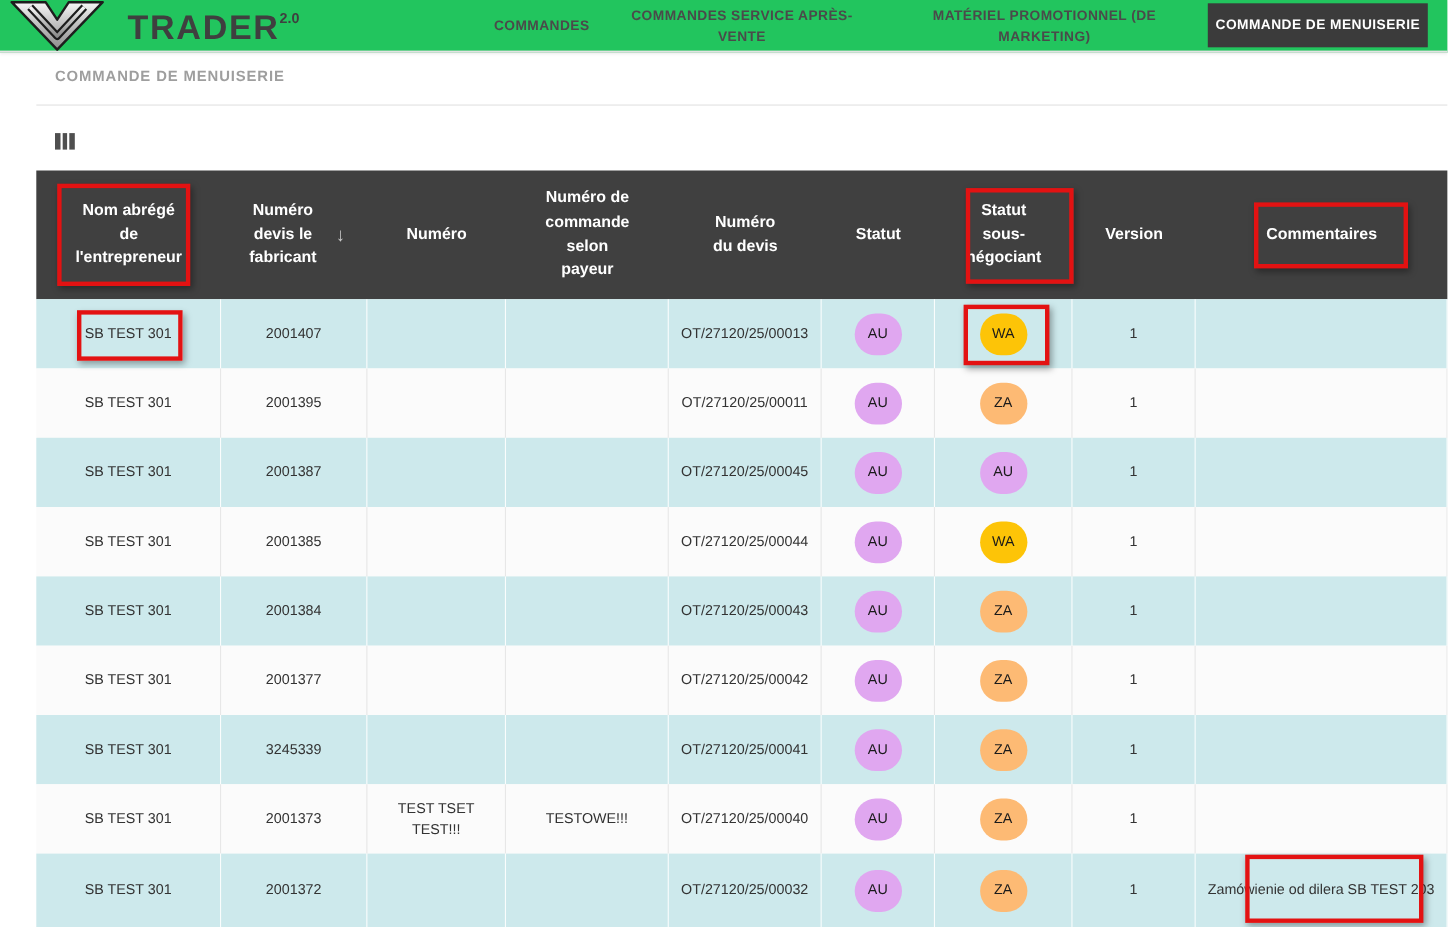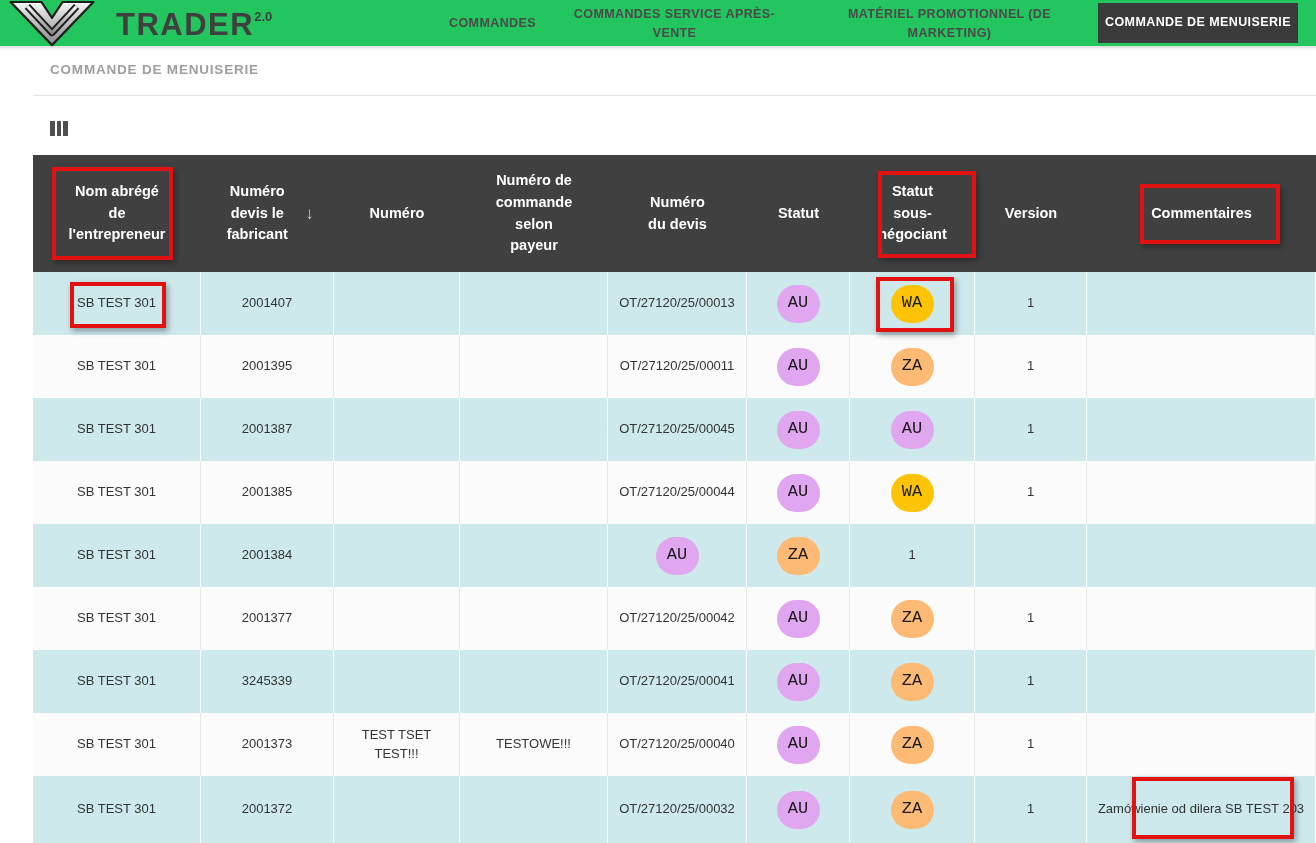--- a/index.html
+++ b/index.html
@@ -49,21 +49,21 @@
   .td { display:flex; align-items:center; justify-content:center; text-align:center;
         font-size:13px; color:#333; padding:0 10px; line-height:1.45;
         border-right:1px solid transparent; }
   .tr.odd  { background:#cde9ec; }
   .tr.odd .td  { border-right-color:rgba(255,255,255,.9); }
   .tr.even { background:#fbfbfb; }
   .tr.even .td { border-right-color:#e7e7e7; }
 
   .badge { min-width:43px; height:38px; padding:0 10px; border-radius:19px;
            display:inline-flex; align-items:center; justify-content:center;
-           font-size:17px; color:#1a1a1a;font-family:Liberation Mono, monospace; }
+           font-size:13px; color:#1a1a1a; }
   .badge[data-badge="AU"] { background:#e0a7f0; }
   .badge[data-badge="WA"] { background:#fdc407; }
   .badge[data-badge="ZA"] { background:#fdba74; }
   .badge:empty { display:none; }
 
   
   .anno { position:absolute; border:4px solid #e31212; box-shadow:2px 3px 6px rgba(0,0,0,.35);
           z-index:9; pointer-events:none; }
   .anno.a1 { left:52px;   top:167px; width:121px; height:93px; }
   .anno.a2 { left:878px;  top:171px; width:98px;  height:87px; }
@@ -200,20 +200,21 @@
       </div>
     <div class="td">1</div>
     <div class="td"></div>
   </div>
 
   <div class="tr odd grid">
     <div class="td">SB TEST 301</div>
     <div class="td">2001384</div>
     <div class="td"></div>
     <div class="td"></div>
+    <div class="td">OT/27120/25/00043</div>
     <div class="td">
         <span class="badge" data-badge="AU">AU</span>
       </div>
     <div class="td">
         <span class="badge" data-badge="ZA">ZA</span>
       </div>
     <div class="td">1</div>
     <div class="td"></div>
   </div>
 

